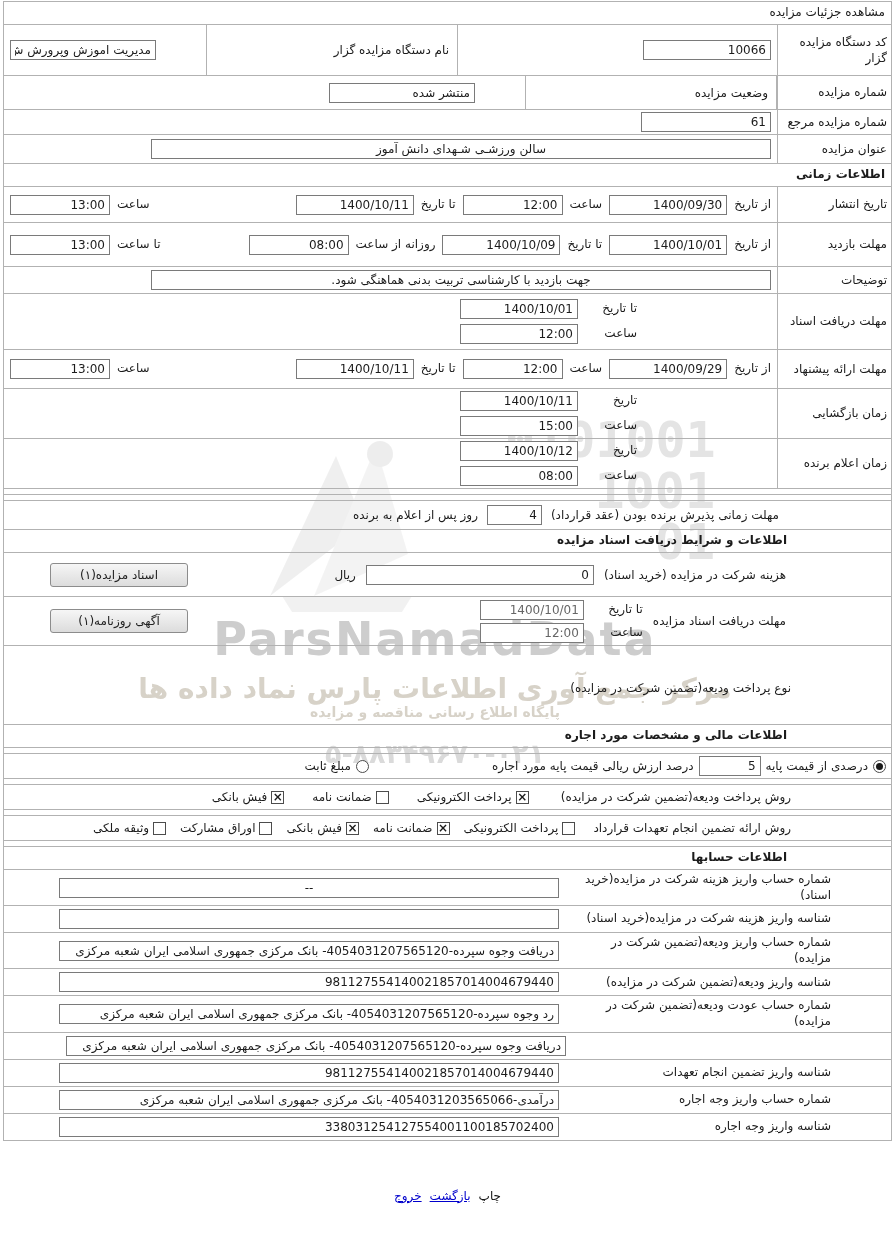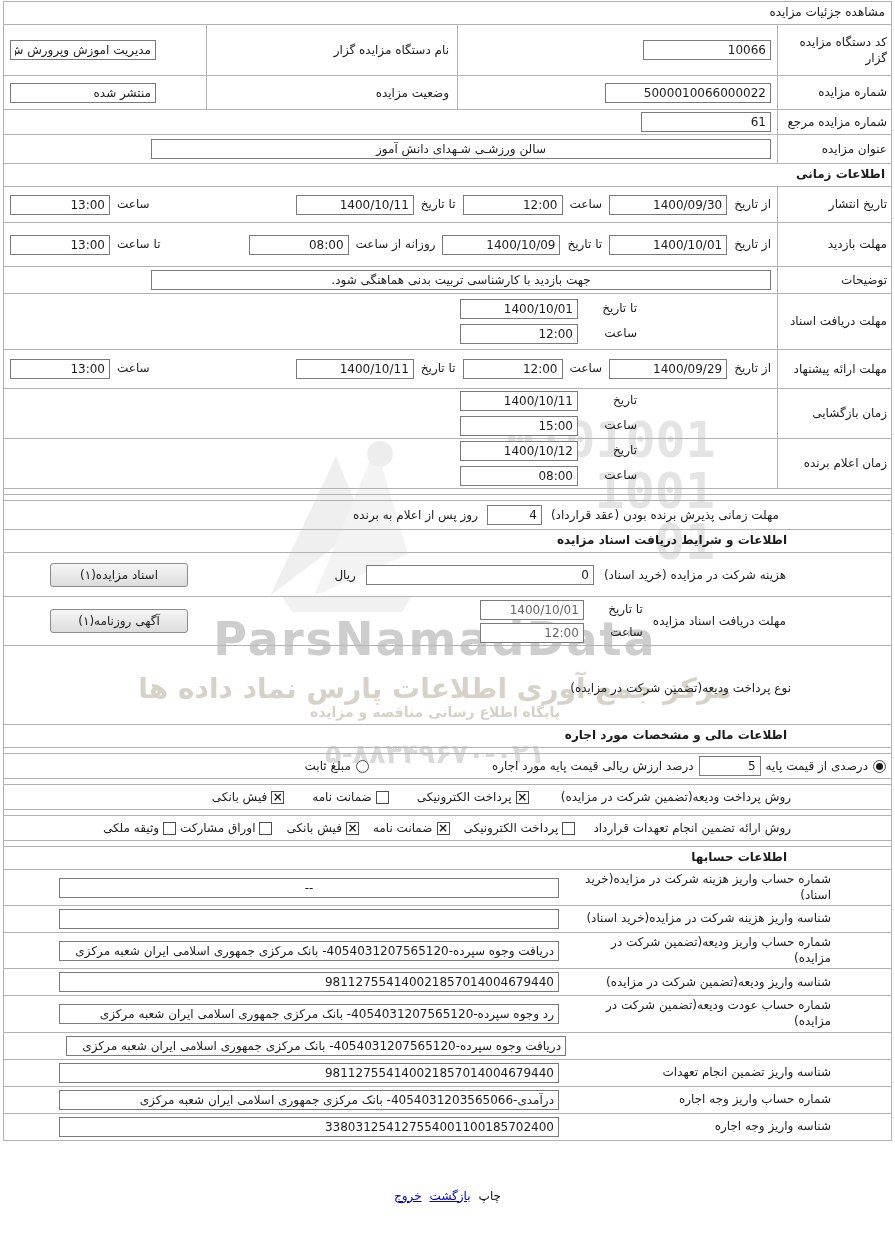--- a/index.html
+++ b/index.html
@@ -90,23 +90,20 @@
       <input class="inp num" style="width: 128px;" value="10066">
     </div>
     <div class="midlbl">نام دستگاه مزایده گزار</div>
     <div class="cell toleft fixed202">
       <input class="inp txt" style="width: 146px;" value="مدیریت اموزش وپرورش ش">
     </div>
   </div>
 
   <div class="row" style="min-height:35px">
     <div class="lbl">شماره مزایده</div>
-    <div class="cell">
-      <input class="inp num" style="width: 166px;" value="5000010066000022">
-    </div>
     <div class="midlbl">وضعیت مزایده</div>
     <div class="cell toleft fixed202">
       <input class="inp txt" style="width: 146px;" value="منتشر شده">
     </div>
   </div>
 
   <div class="row" style="min-height:25px">
     <div class="lbl">شماره مزایده مرجع</div>
     <div class="cell">
       <input class="inp num" style="width: 130px;" value="61">
@@ -313,21 +310,21 @@
         <span class="plain">ضمانت نامه</span>
       </span>
       <span class="group" style="margin-right:10px">
         <span class="cb checked"></span>
         <span class="plain">فیش بانکی</span>
       </span>
       <span class="group" style="margin-right:10px">
         <span class="cb"></span>
         <span class="plain">اوراق مشارکت</span>
       </span>
-      <span class="group" style="margin-right:0">
+      <span class="group" style="margin-right:10px">
         <span class="cb"></span>
         <span class="plain">وثیقه ملکی</span>
       </span>
     </div>
   </div>
 
   <div class="row thin"></div>
 
   <div class="row" style="min-height:23px">
     <div class="sec indent">اطلاعات حسابها</div>

